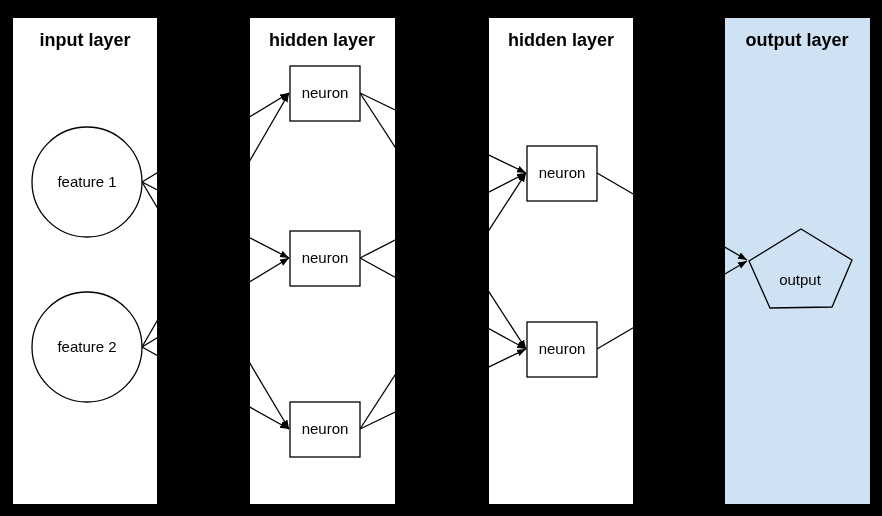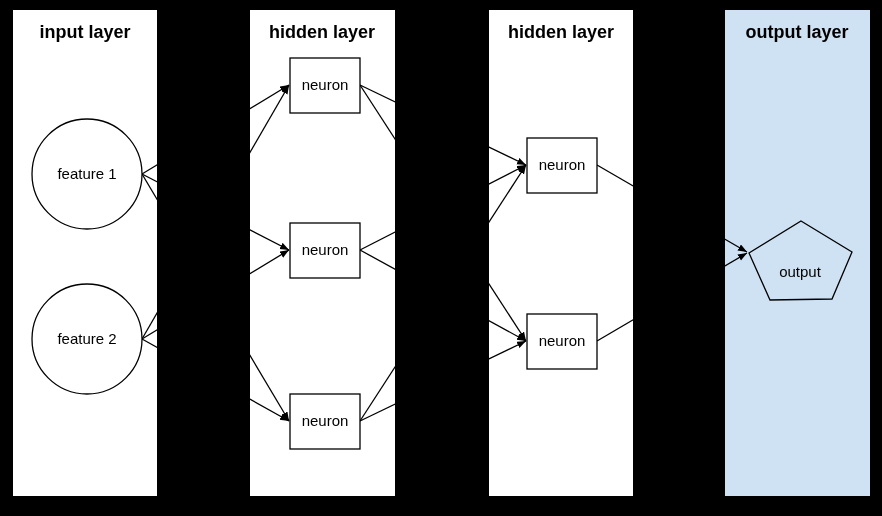--- a/index.html
+++ b/index.html
@@ -8,20 +8,21 @@
     background: #000000;
     width: 882px;
     height: 516px;
     overflow: hidden;
     font-family: "Liberation Sans", "DejaVu Sans", sans-serif;
   }
   .stage {
     position: relative;
     width: 882px;
     height: 446px;
+    margin-top: 8px;
   }
   svg text {
     font-family: "Liberation Sans", "DejaVu Sans", sans-serif;
     fill: #000000;
   }
   .layer-title {
     font-size: 18px;
     font-weight: bold;
   }
   .node-label {

